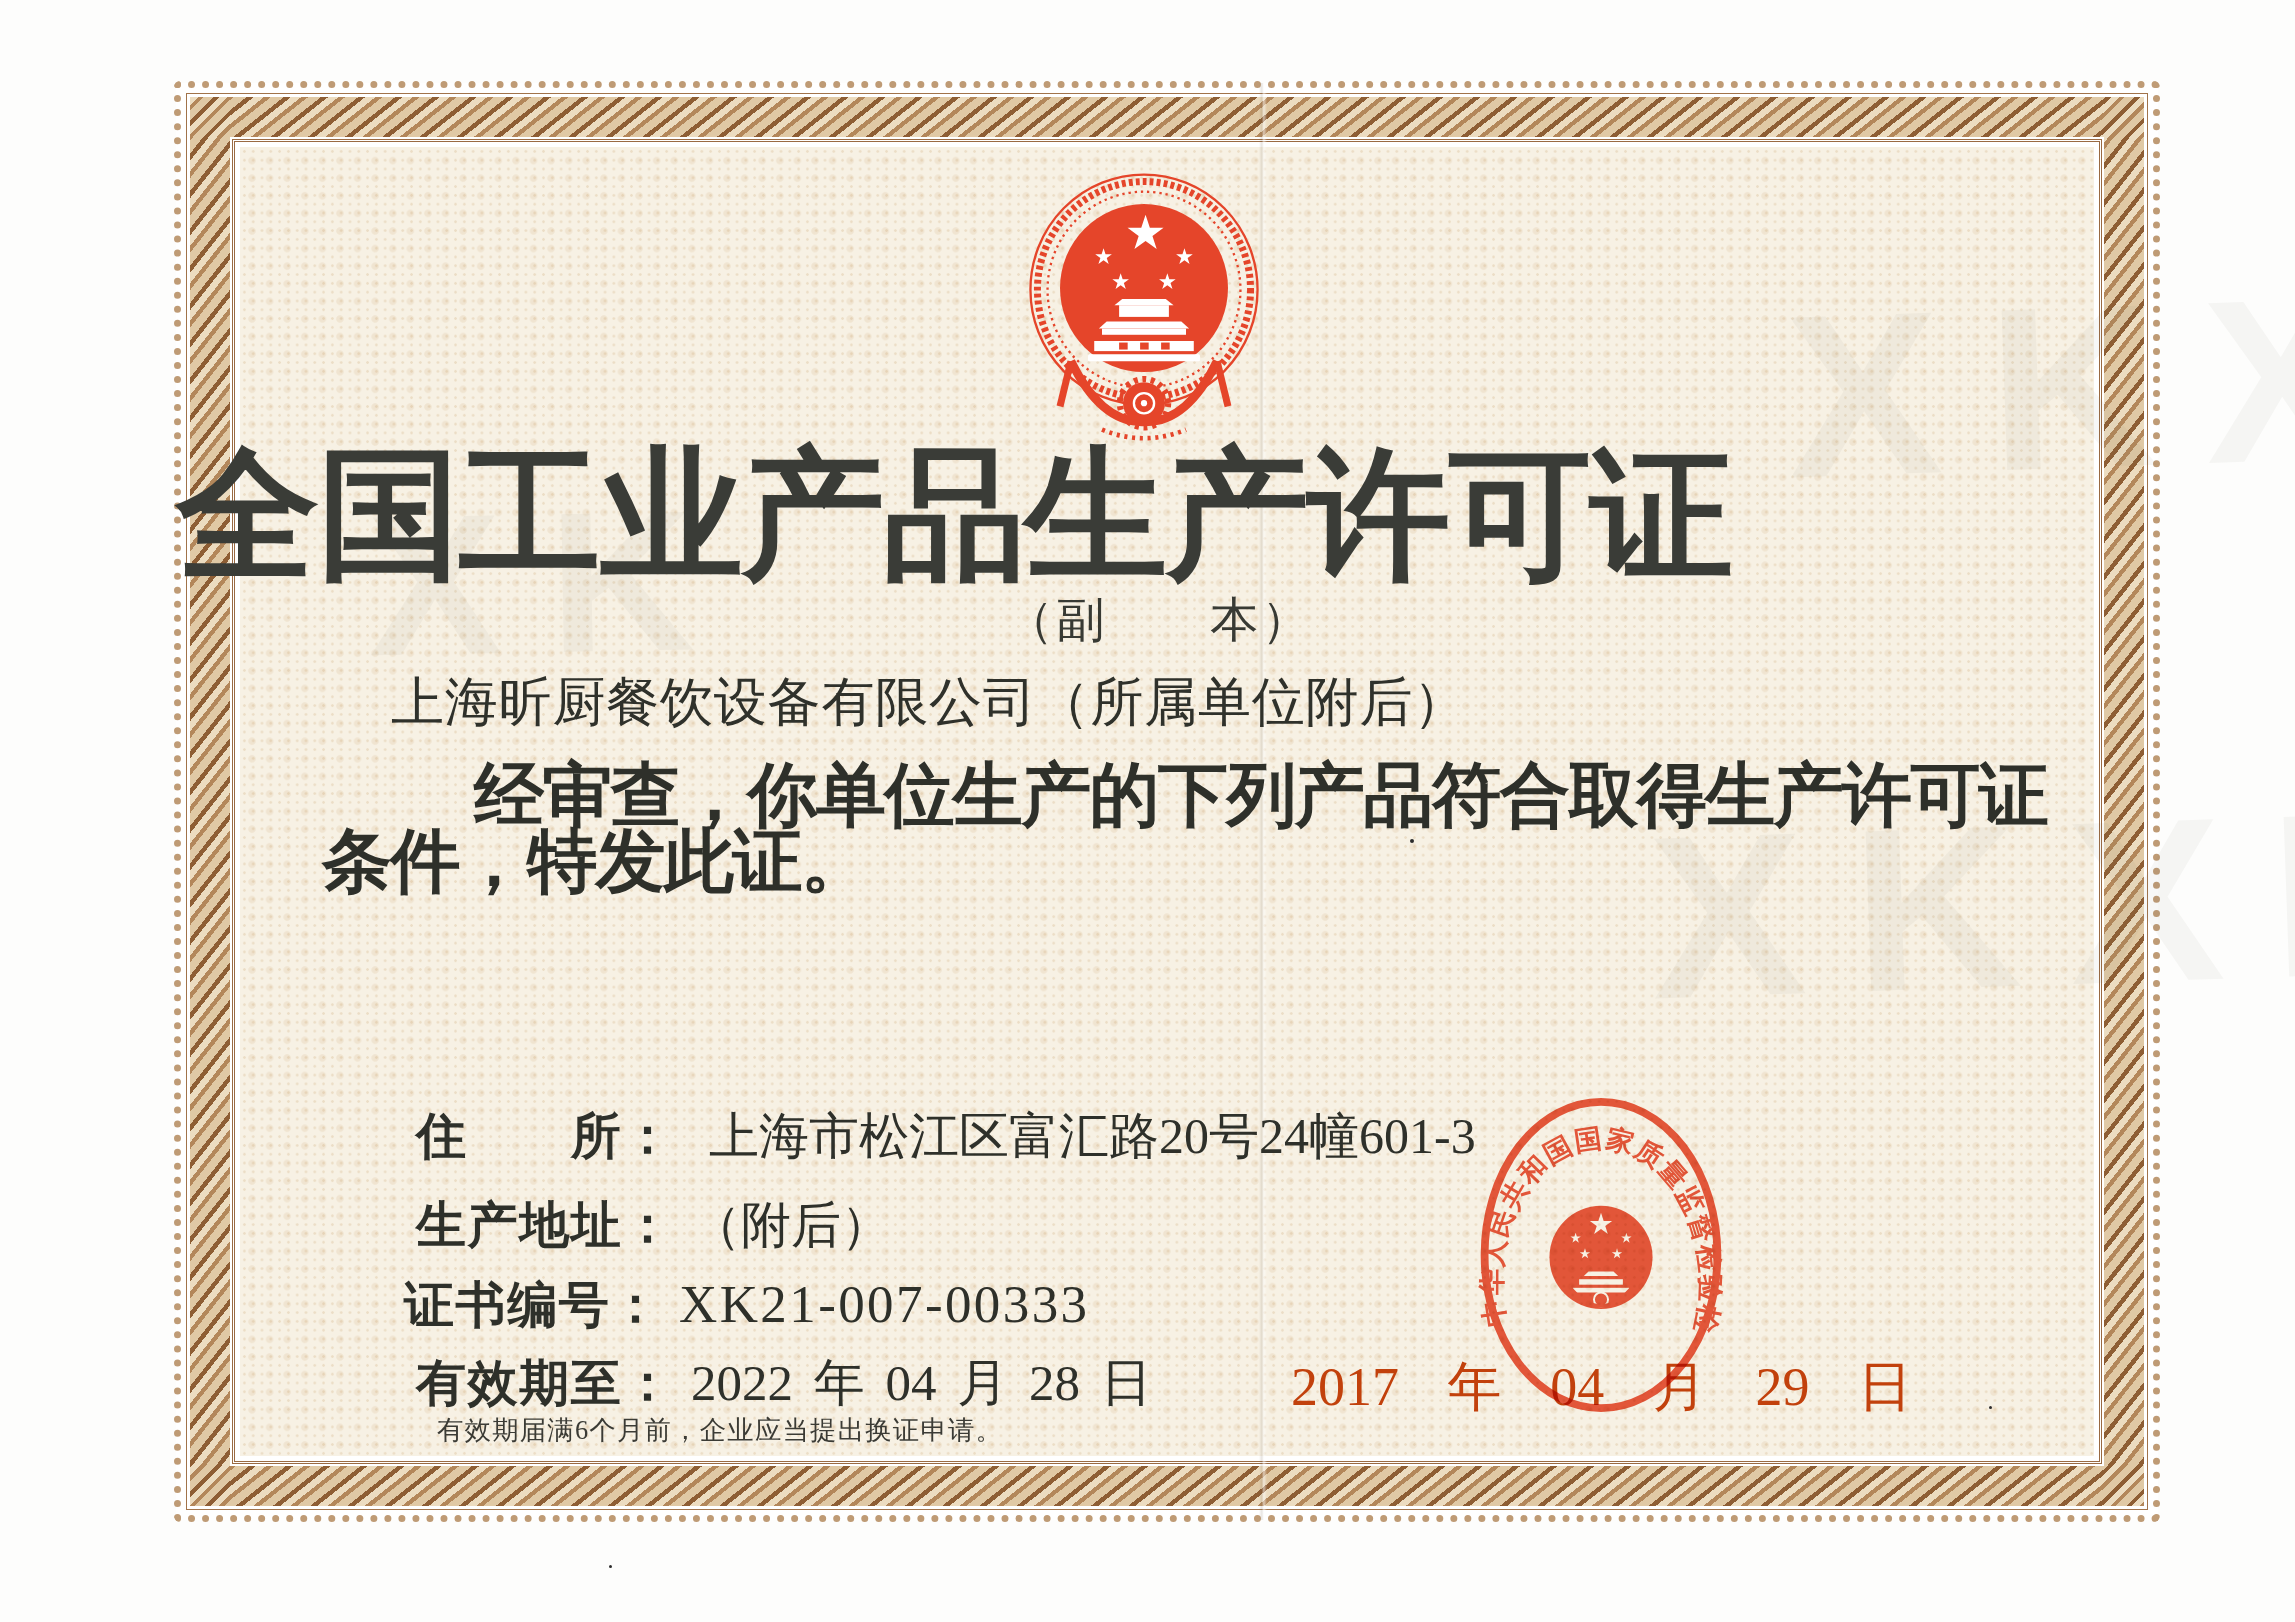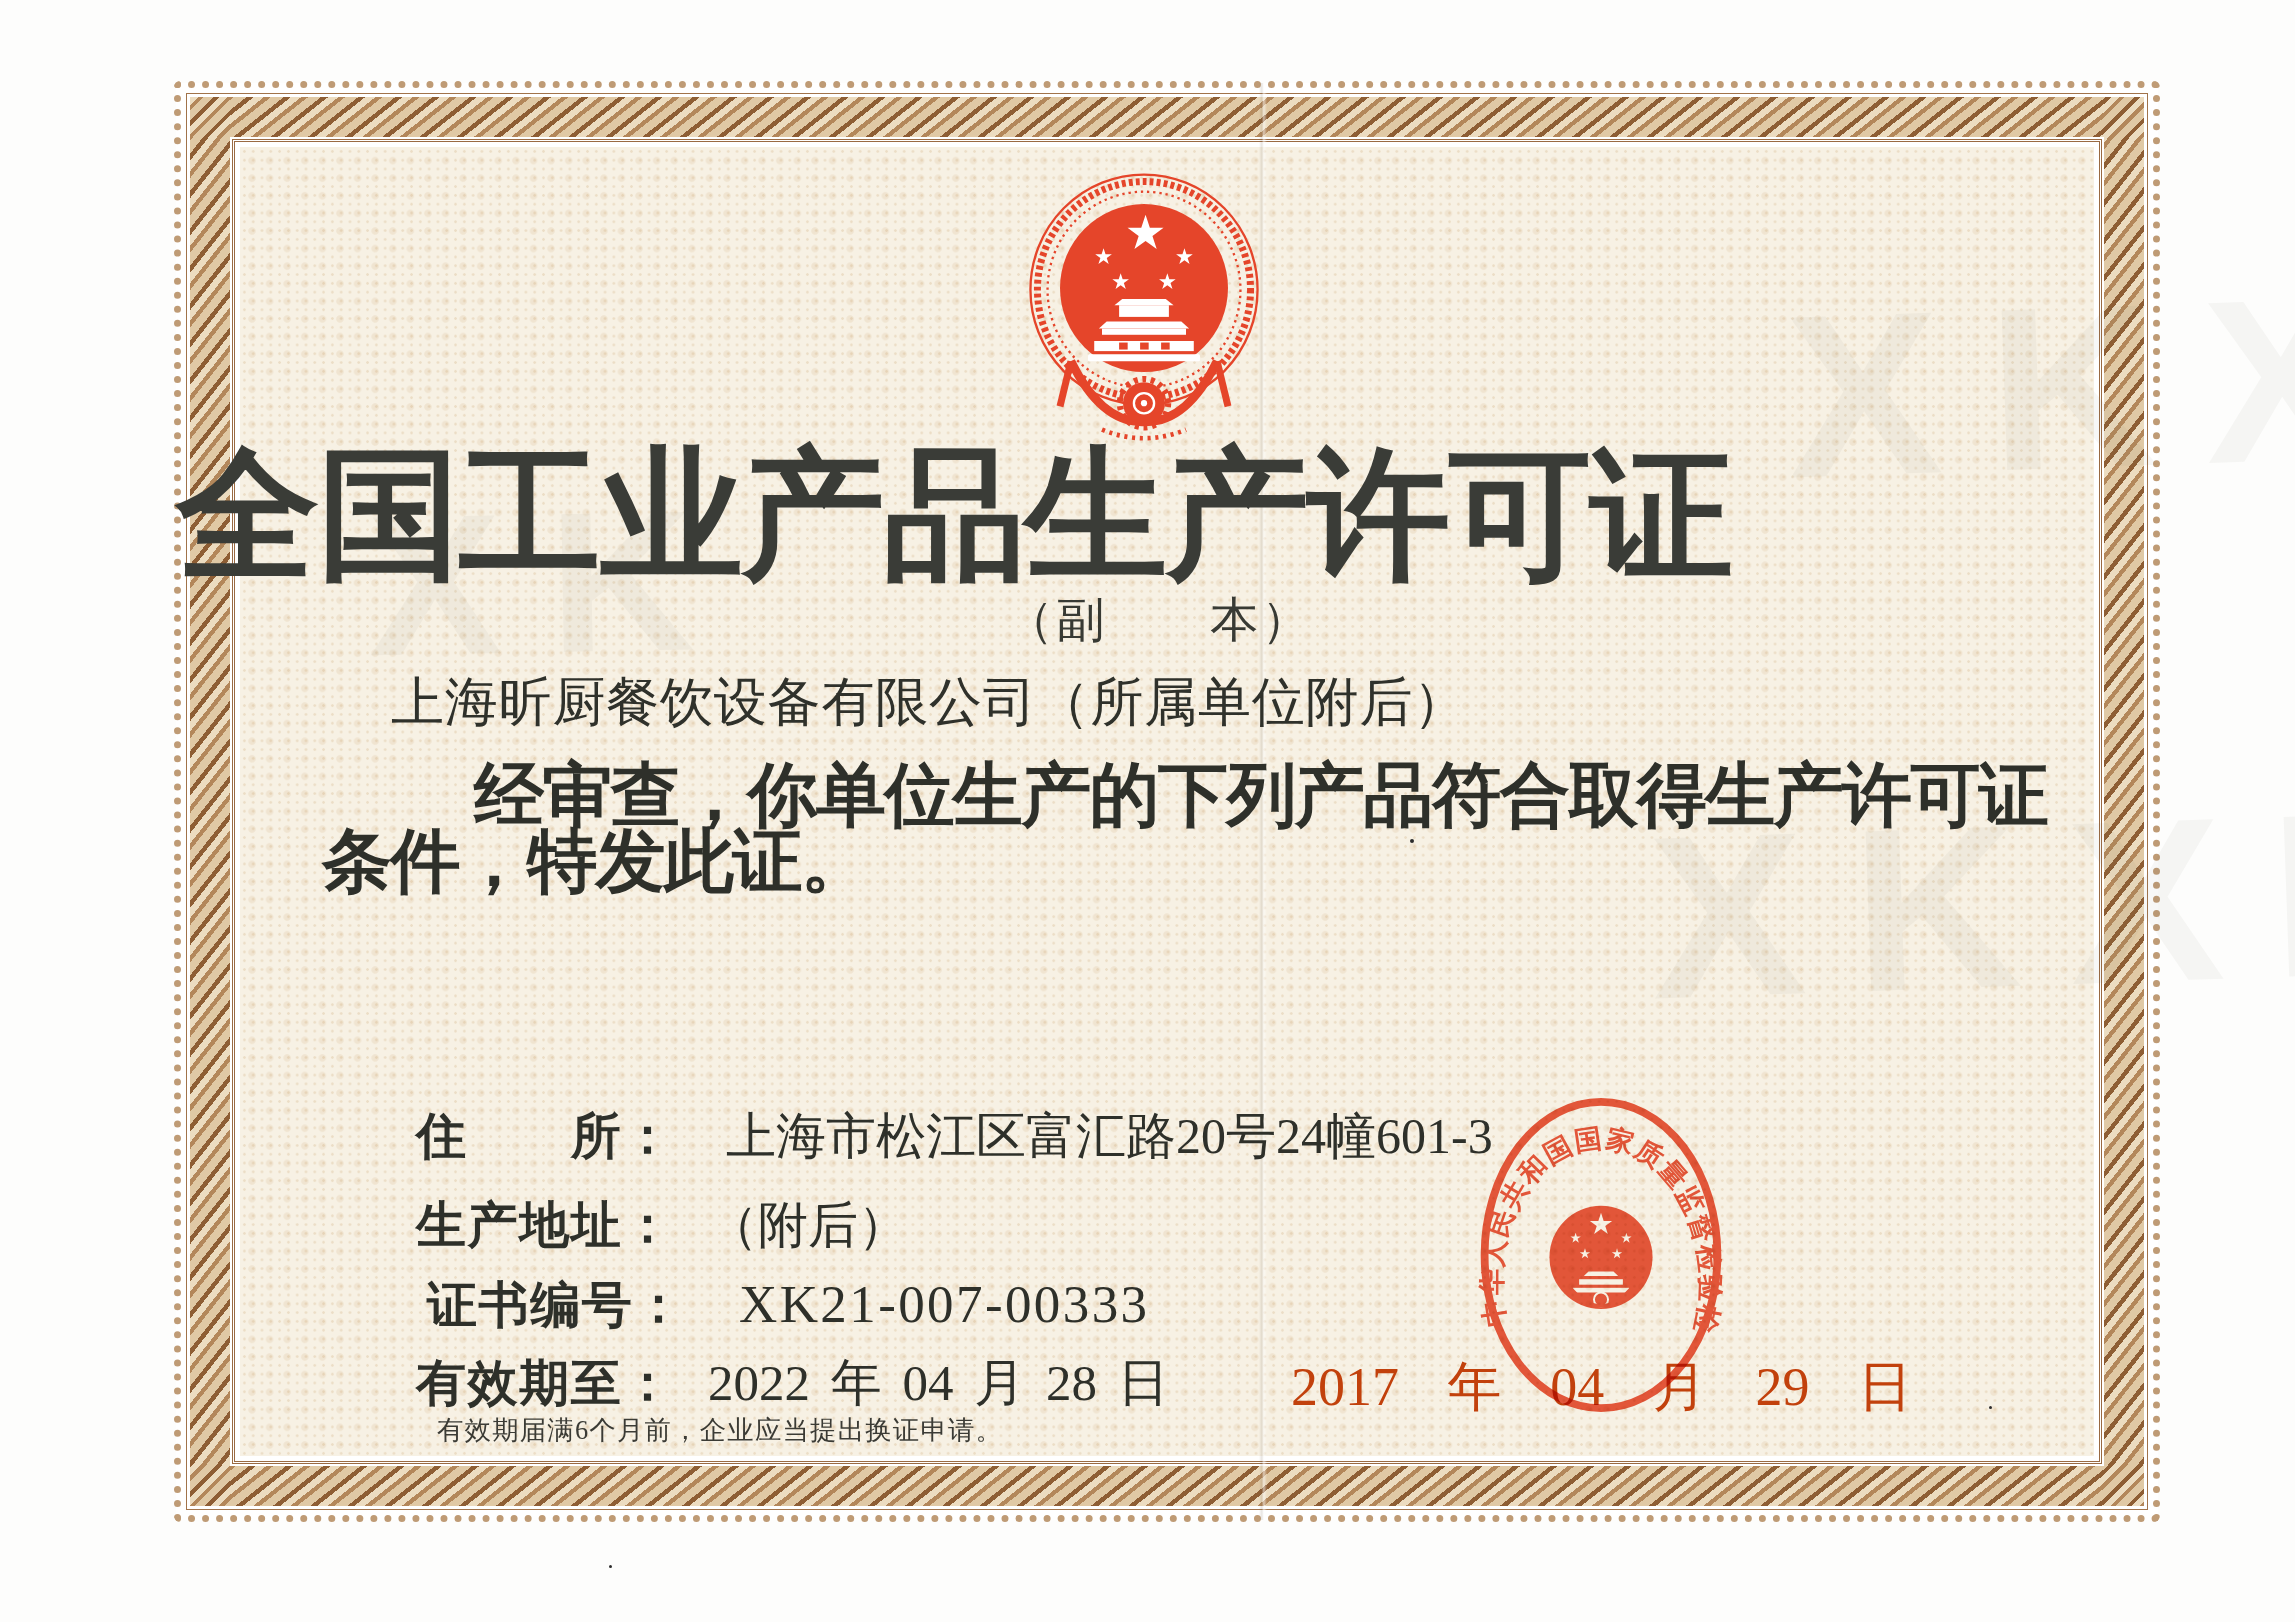--- a/index.html
+++ b/index.html
@@ -52,27 +52,27 @@
   .company{
     position:absolute;left:215px;top:593px;font-size:53px;font-weight:400;
     color:#2f312b;line-height:1;white-space:nowrap;letter-spacing:0.8px;
   }
   .para{position:absolute;font-size:70px;font-weight:bold;color:#2e302a;line-height:1;white-space:nowrap;letter-spacing:-1.6px;}
   .para1{left:298px;top:678px;}
   .para2{left:146px;top:744px;}
 
   .row{position:absolute;display:flex;align-items:baseline;color:#2e302a;line-height:1;white-space:nowrap;}
   .row .lbl{font-weight:bold;font-size:50px;letter-spacing:1.6px;}
-  .row .val{font-size:50px;margin-left:34px;}
+  .row .val{font-size:50px;margin-left:17px;}
   .row-product{left:240px;top:878px;}
   .row-product .val{font-size:58px;font-weight:bold;margin-left:22.4px;letter-spacing:1.6px;}
   .row-product .note{font-size:43px;font-weight:bold;margin-left:3.2px;}
   .row-address{left:240px;top:1028px;gap:18px;}
   .row-prodaddr{left:240px;top:1117px;}
-  .row-certno{left:251px;top:1195px;gap:20px;}
+  .row-certno{left:228px;top:1195px;}
   .row-certno .val{font-size:53px;letter-spacing:2.4px;}
   .row-valid{left:240px;top:1275px;}
   .row-valid .val{font-size:51px;word-spacing:8px;}
   .issue-row{
     position:absolute;left:1115px;top:1277px;width:621px;
     display:flex;justify-content:space-between;align-items:baseline;
     font-size:54px;color:#c2410c;line-height:1;z-index:4;
   }
   .note-line{
     position:absolute;left:261px;top:1334px;font-size:26.4px;color:#3b3b35;

